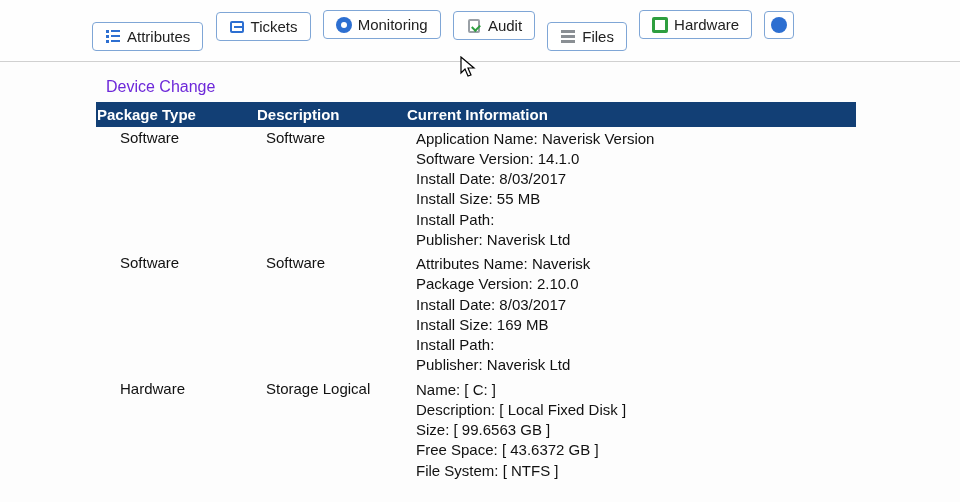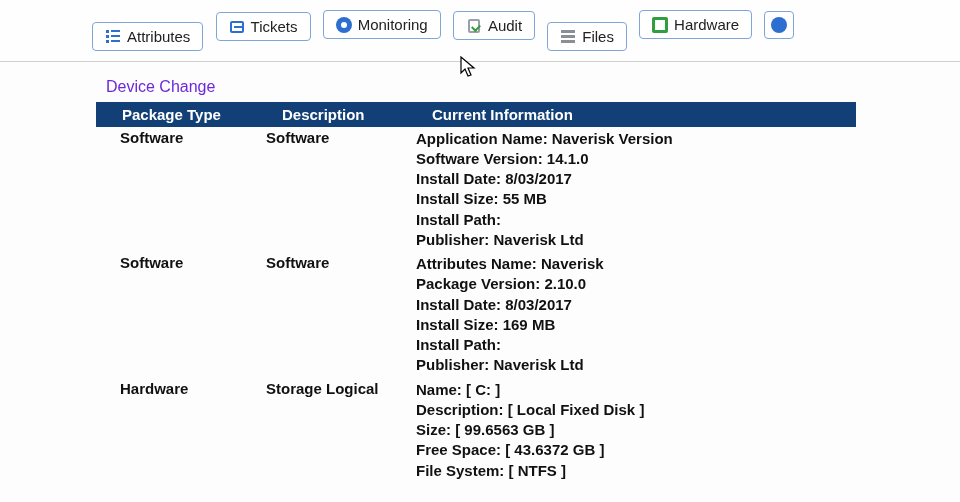--- a/index.html
+++ b/index.html
@@ -116,27 +116,26 @@
   table.device-change {
     width: 100%;
     border-collapse: collapse;
     font-size: 15px;
   }
   table.device-change thead th {
     background: #123f75;
     color: #fff;
     text-align: left;
     font-weight: 700;
-    padding: 4px 26px;
+    padding: 4px 1px;
   }
   table.device-change td {
     vertical-align: top;
     padding: 2px 10px;
     color: #111;
-    font-weight: bold;
   }
   table.device-change td.pkg { padding-left: 24px; }
   .info-line { line-height: 1.35; white-space: nowrap; }
 
   .cursor {
     position: absolute;
     left: 460px;
     top: 56px;
     pointer-events: none;
   }

